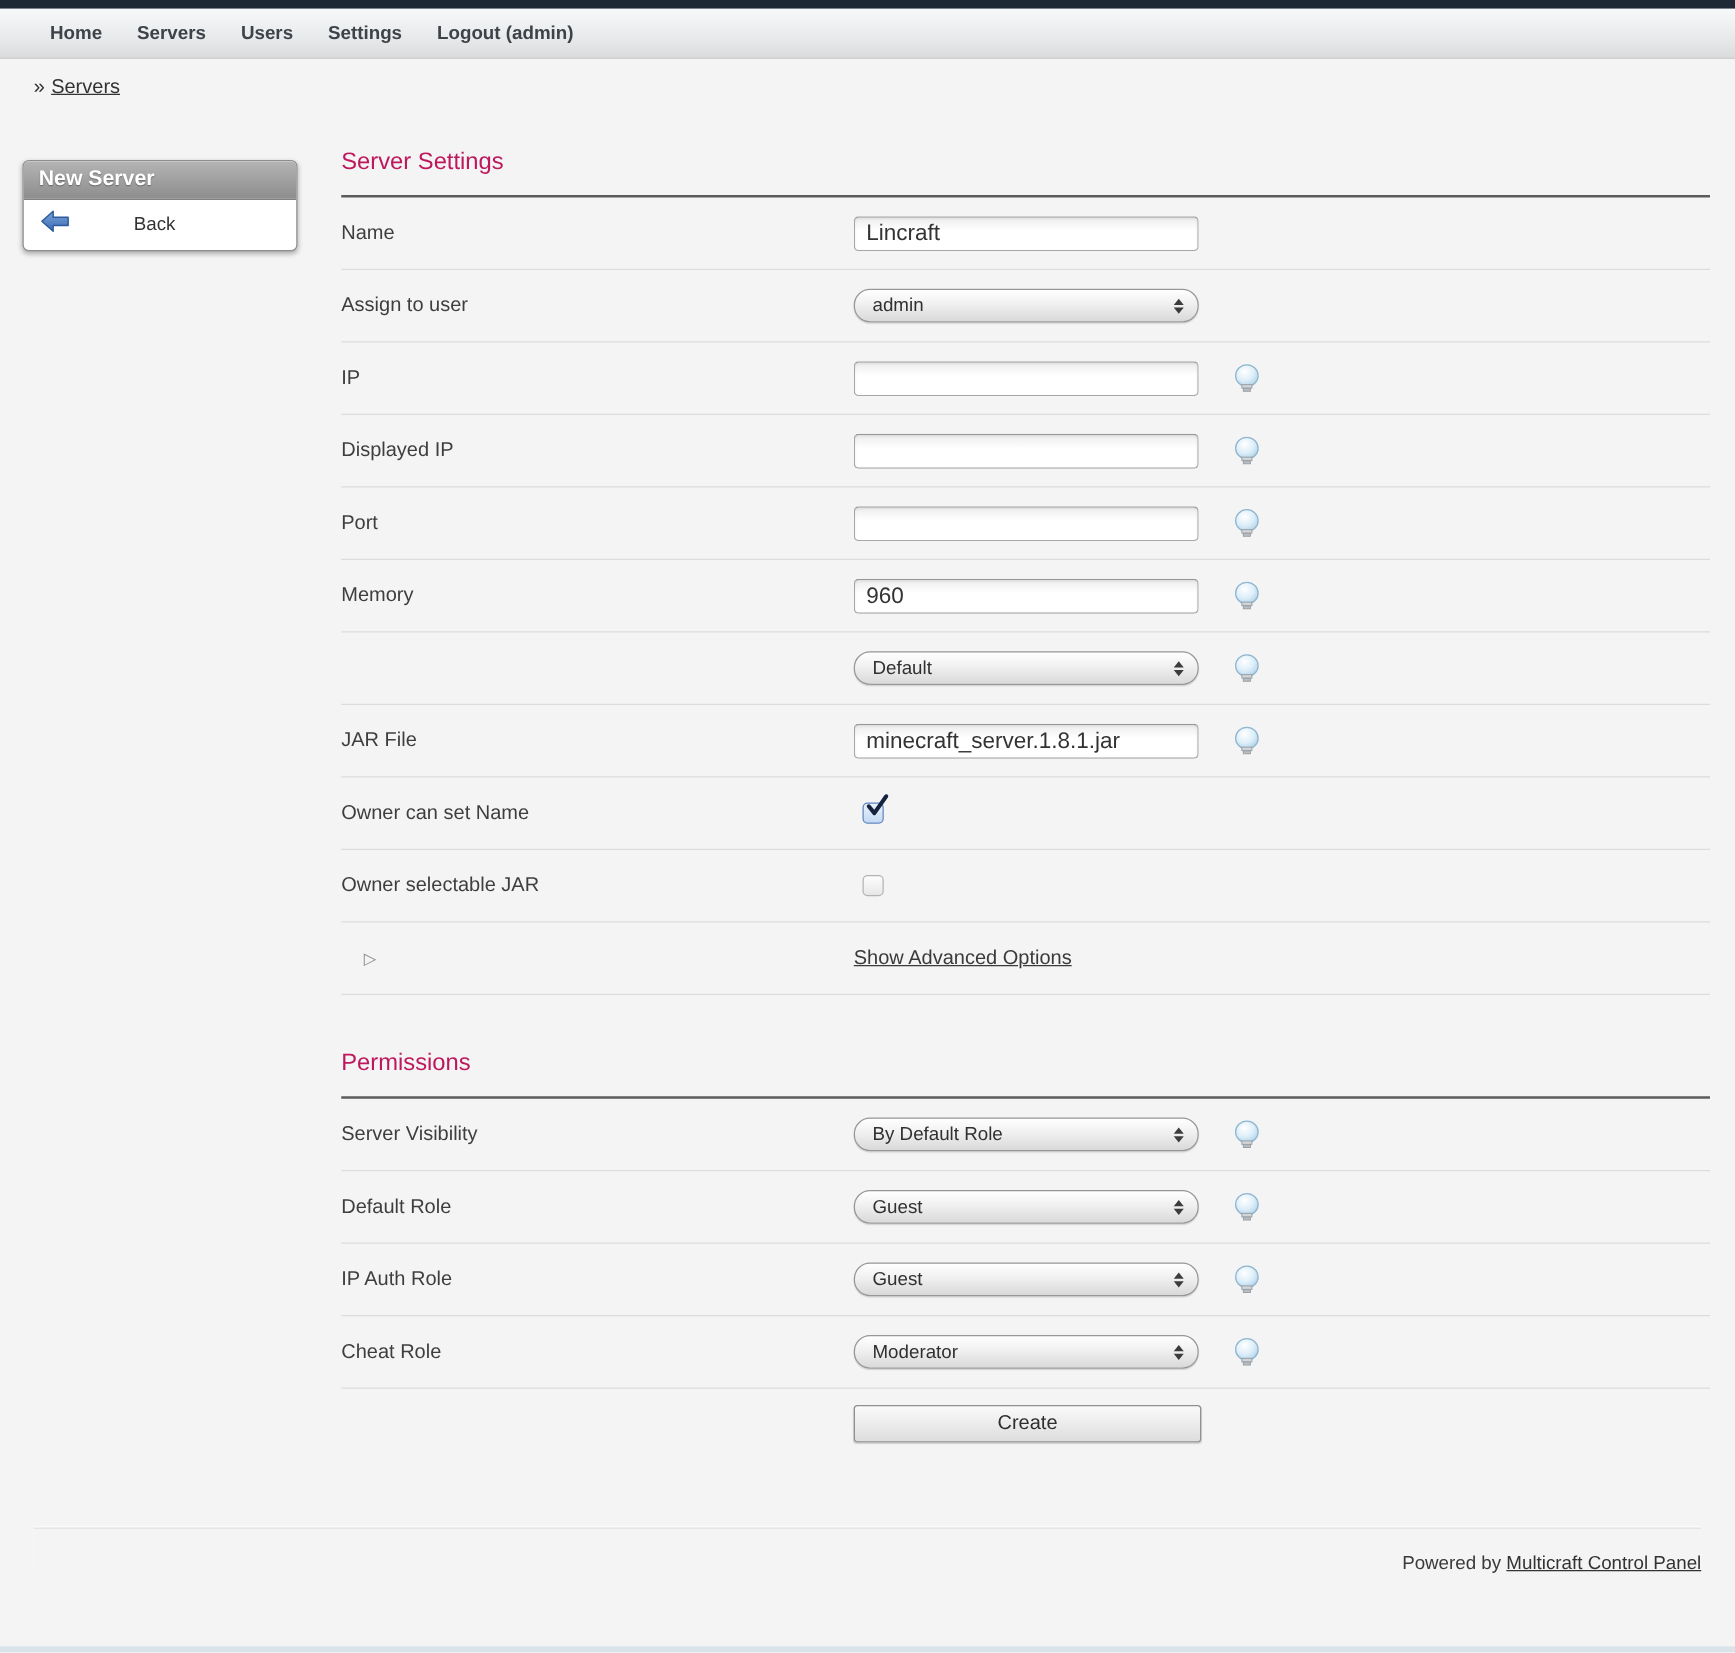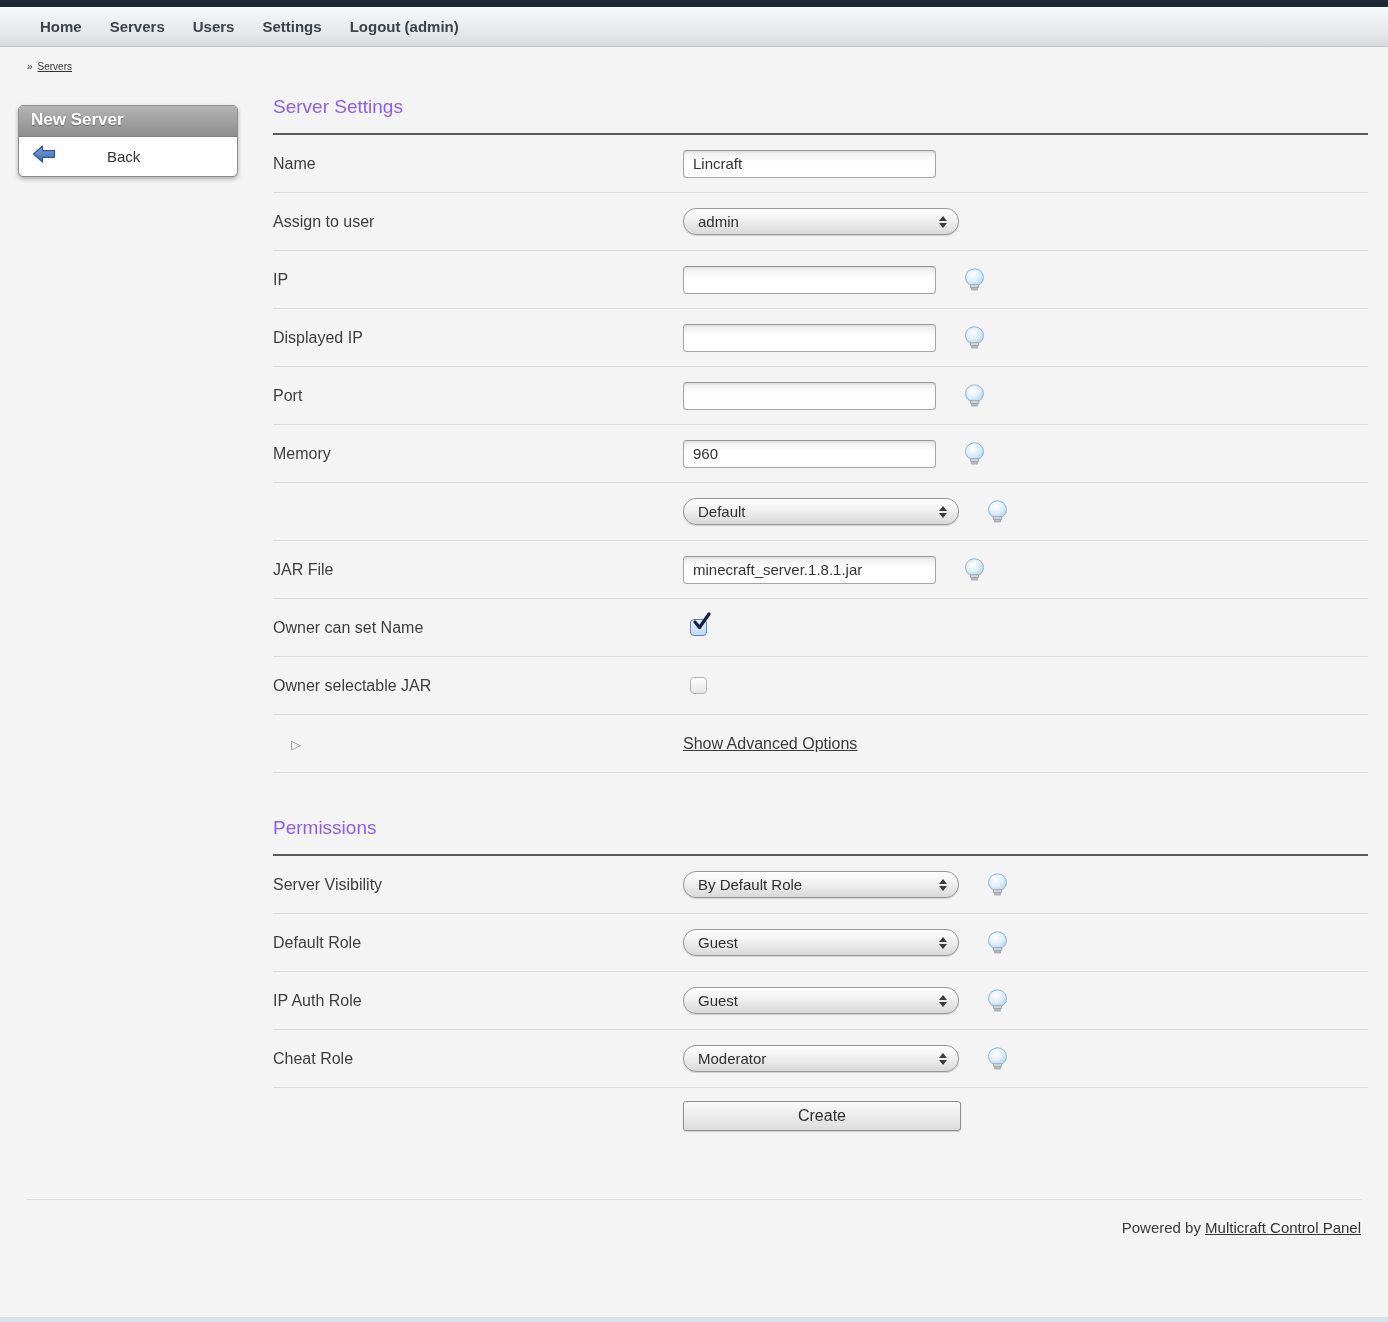--- a/index.html
+++ b/index.html
@@ -26,21 +26,21 @@
   .nav-item {
     font-size: 15px;
     font-weight: bold;
     color: #3d4349;
     padding: 10px 14px;
     text-decoration: none;
     cursor: pointer;
   }
 
   
-  .breadcrumb { margin: 14px 0 0 27px; font-size: 10px; color: #333; }
+  .breadcrumb { margin: 14px 0 0 27px; font-size: 16px; color: #333; }
   .breadcrumb a { text-decoration: underline; cursor: pointer; }
   .breadcrumb .marker { margin-right: 5px; }
 
   
   .layout { position: relative; }
   .side-panel {
     position: absolute;
     left: 18px; top: 9px;
     width: 220px;
     background: #fff;
@@ -64,46 +64,46 @@
     padding: 8px 12px 9px 13px;
     cursor: pointer;
     gap: 40px;
   }
   .side-panel-item .label { font-size: 15px; color: #333; margin-left: 11px; }
 
   
   .main { margin: 0 20px 0 273px; }
   .section-heading {
     font-size: 19px;
-    color: #8b5cf6;
+    color: #be185d;
     font-weight: normal;
-    margin: 24px 0 15px 0;
+    margin: 40px 0 15px 0;
   }
   .section-heading.permissions { margin-top: 44px; }
   .section-rule { border: none; border-top: 2px solid #595b5d; }
 
   .form-row {
     display: flex;
     align-items: center;
     min-height: 58px;
     border-bottom: 1px solid #dcdcdc;
   }
   .row-label { width: 410px; flex: 0 0 410px; font-size: 16px; color: #3e3e3e; }
   .row-control { display: flex; align-items: center; }
   .hint-slot { width: 23px; margin-left: 27px; display: flex; align-items: center; }
 
   .text-input {
-    width: 253px; height: 28px;
+    width: 276px; height: 28px;
     border: 1px solid #a6a6a6;
     border-top-color: #969696;
     border-radius: 4px;
     background: linear-gradient(#ececec, #ffffff 40%);
     box-shadow: inset 0 1px 2px rgba(0,0,0,0.08);
     padding: 0 9px;
-    font-size: 15px;
+    font-size: 18px;
     font-family: "Liberation Sans", "DejaVu Sans", sans-serif;
     color: #333;
     outline: none;
   }
 
   .select-box {
     width: 276px; height: 27px;
     border: 1px solid #979797;
     border-radius: 13px;
     background: linear-gradient(#ffffff, #f0f0f0 45%, #d9d9d9);

